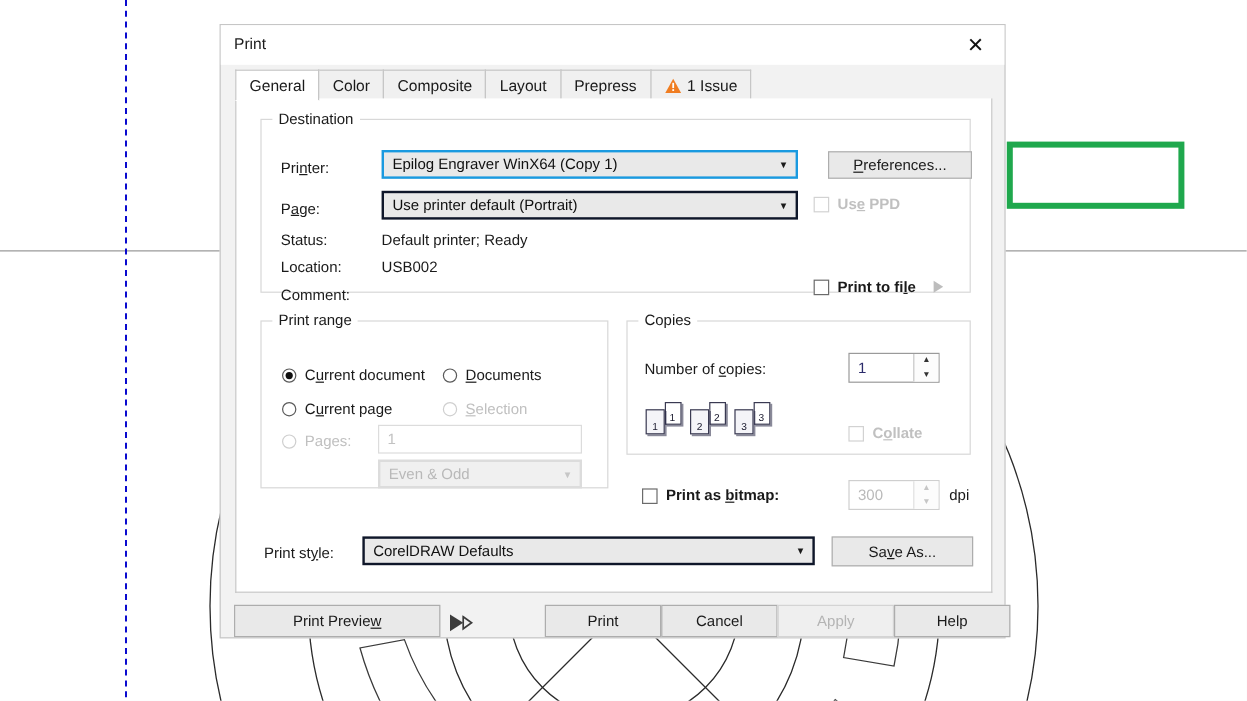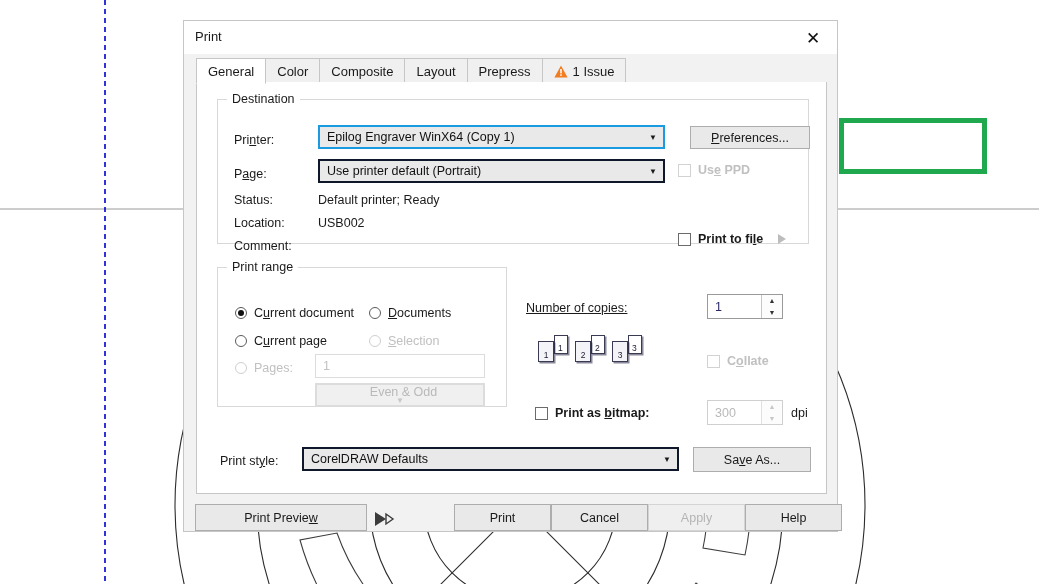--- a/index.html
+++ b/index.html
@@ -292,27 +292,30 @@
       <span class="rlabel"><u>S</u>election</span>
     </div>
     <div class="radio dis" style="left:38px;top:279px;">
       <span class="rdot"></span>
       <span class="rlabel">Pa<u>g</u>es:</span>
     </div>
 
     <div class="txtinput dis" style="left:118px;top:272px;width:170px;">
       <span>1</span>
     </div>
-    <div class="combo dis" style="left:118px;top:301px;width:170px;flex-direction:column;">
+    <div class="combo dis" style="left:118px;top:301px;width:170px;">
       <span class="ctext">Even &amp; Odd</span>
       <span class="carrow">▼</span>
     </div>
 
-
-    <div class="lbl" style="left:329px;top:219px;text-decoration:underline;">Number of <u>c</u>opies:</div>
+    <div class="groupbox" style="left:325px;top:185px;width:287px;height:112px;">
+      <span class="group-legend">Copies</span>
+    </div>
+
+    <div class="lbl" style="left:340px;top:219px;">Number of <u>c</u>opies:</div>
     <div class="spin" style="left:510px;top:212px;width:76px;">
       <span class="sval">1</span>
       <span class="sbtns">
         <span class="sbtn">▲</span>
         <span class="sbtn">▼</span>
       </span>
     </div>
 
     <div class="collate-icons" style="left:341px;top:253px;">
       <span class="pg-pair">

